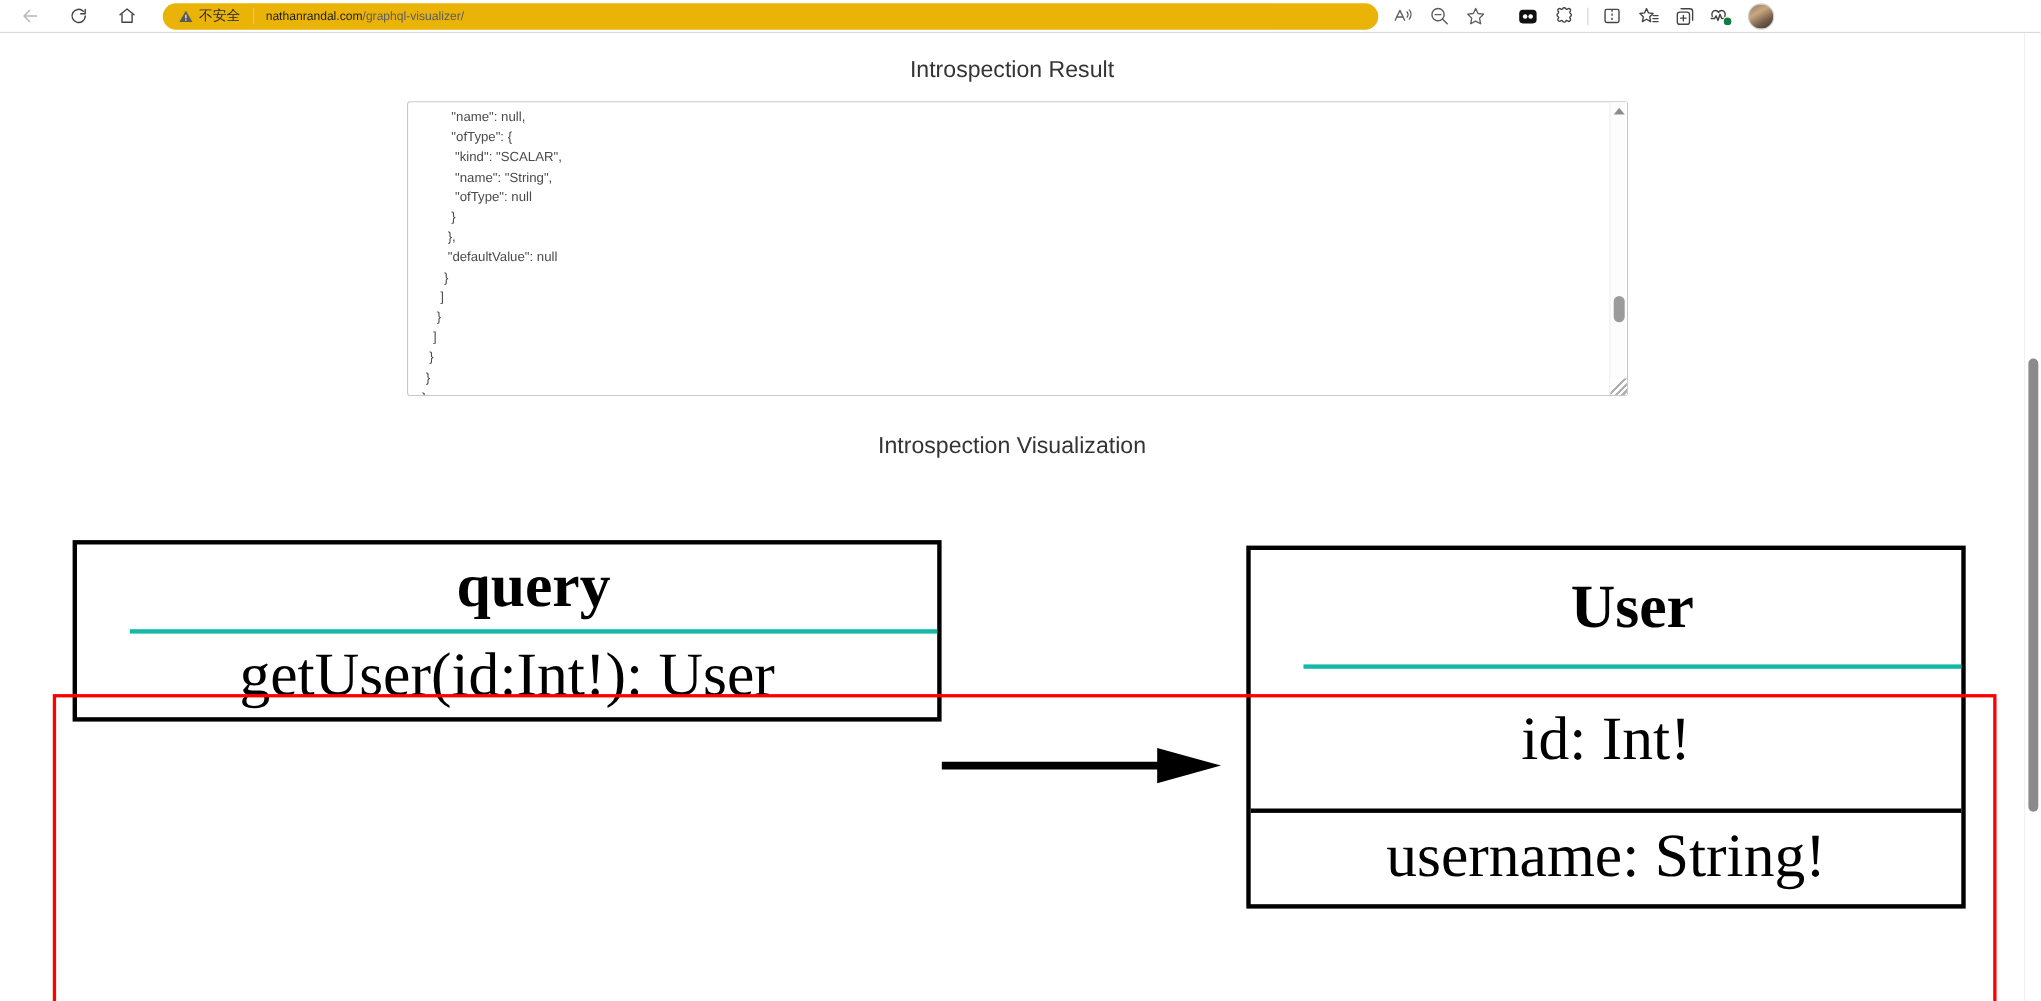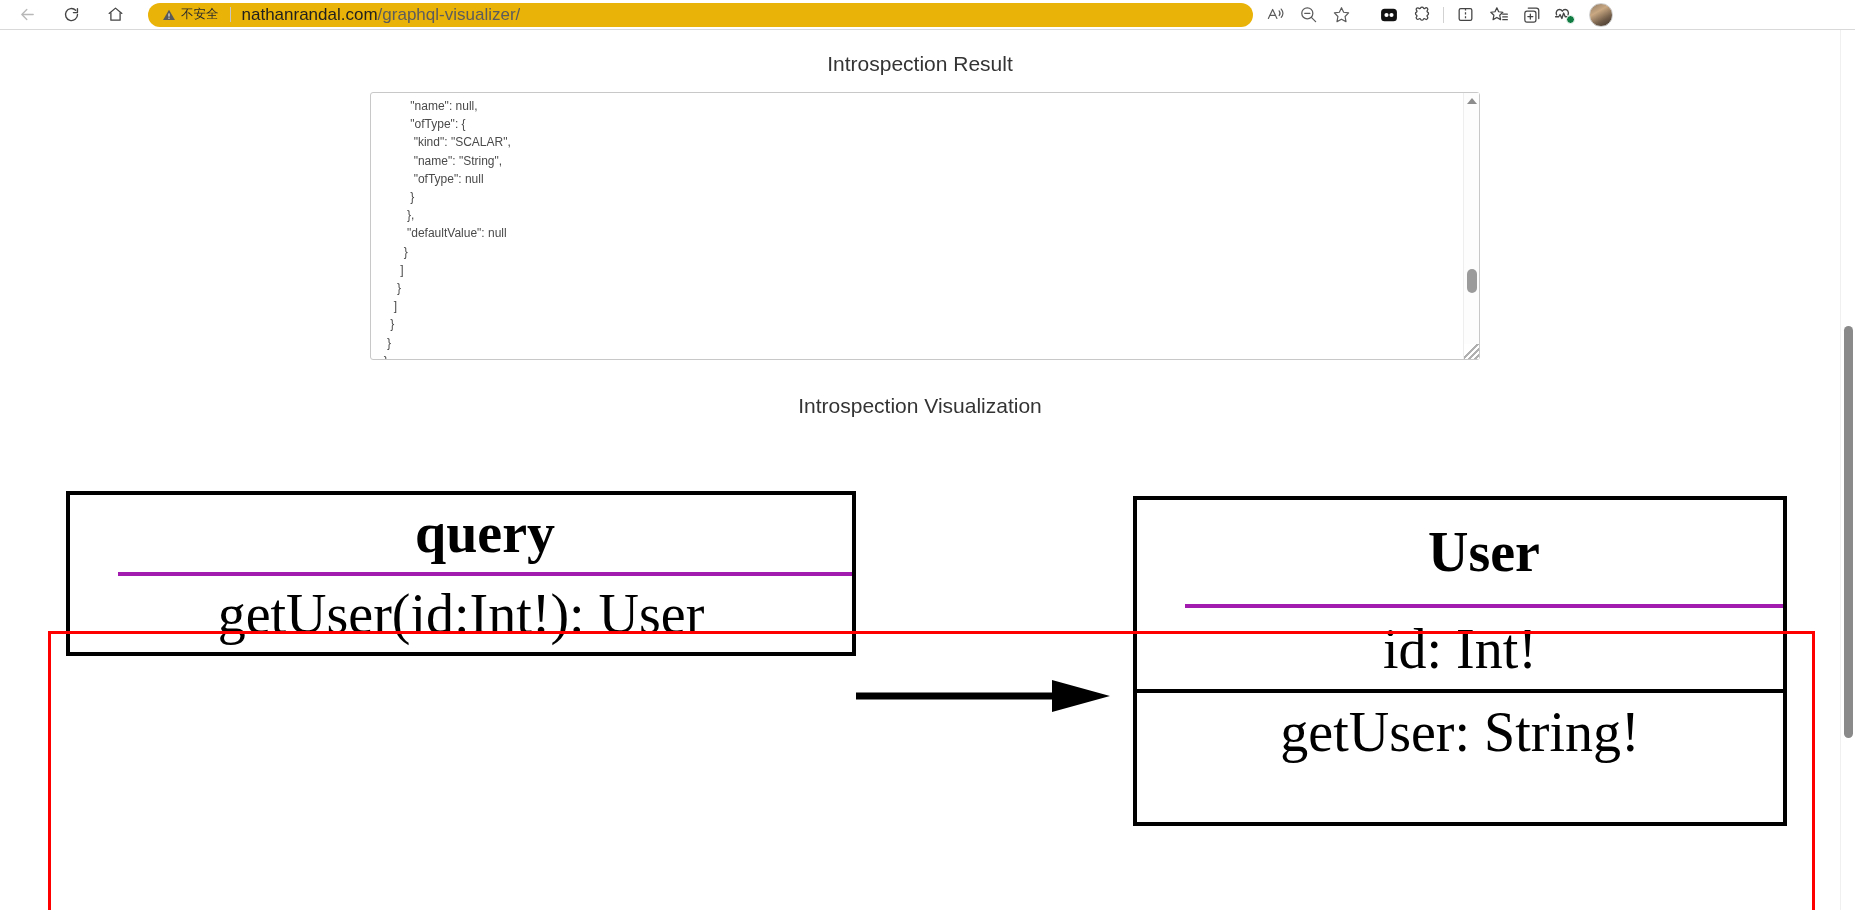--- a/index.html
+++ b/index.html
@@ -54,21 +54,21 @@
     color: #2b2b2b;
     white-space: nowrap;
   }
   #url-separator {
     width: 1px; height: 15px;
     background: #c6c6c6;
     margin: 0 11px;
     flex: 0 0 auto;
   }
   #url-text {
-    font-size: 17px;
+    font-size: 11px;
     color: #5c5c5c;
     white-space: nowrap;
     overflow: hidden;
     text-overflow: ellipsis;
   }
   #url-text .url-host { color: #1f1f1f; }
 
   #toolbar-actions {
     display: flex; align-items: center;
     flex: 0 0 auto;
@@ -193,42 +193,42 @@
     background: #fff;
     font-family: "Liberation Serif", serif;
     display: flex;
     flex-direction: column;
   }
   .node-header {
     display: flex; align-items: center; justify-content: center;
     font-weight: bold;
     font-size: 56px;
     color: #000;
-    border-bottom: 4px solid #a21caf;
+    border-bottom: 4px solid #14b8a6;
     line-height: 1;
     margin-left: 48px;
   }
   .node-field {
     display: flex; align-items: center; justify-content: center;
     font-size: 56px;
     color: #000;
     line-height: 1;
   }
   .node-field + .node-field { border-top: 4px solid #000; }
 
   #node-query {
     left: 66px; top: 45px;
     width: 790px; height: 165px;
   }
   #node-query .node-header { height: 116px; }
   #node-query .node-field { height: 112px; }
 
   #node-user {
     left: 1133px; top: 50px;
-    width: 654px; height: 330px;
+    width: 654px; height: 330px; gap: 23px;
   }
   #node-user .node-header { height: 108px; }
   #node-user .node-field { height: 81px; font-family: Liberation Serif, serif; }
 
   
   #edge-query-user {
     position: absolute;
     left: 856px; top: 230px;
     width: 260px; height: 40px;
   }
@@ -421,21 +421,21 @@
     </div>
 
     <svg id="edge-query-user" viewBox="0 0 260 40">
       <line x1="0" y1="20" x2="200" y2="20" stroke="#000" stroke-width="7"></line>
       <polygon points="196,4 254,20 196,36" fill="#000"></polygon>
     </svg>
 
     <div class="graph-node" id="node-user">
       <div class="node-header">User</div>
       <div class="node-field">id: Int!</div>
-      <div class="node-field">getUser: String!</div>
+      <div class="node-field">username: String!</div>
     </div>
   </div>
 
   <div id="selection-rect"></div>
 </div>
 
 <div id="page-scrollbar">
   <div id="page-scroll-thumb"></div>
 </div>
 

